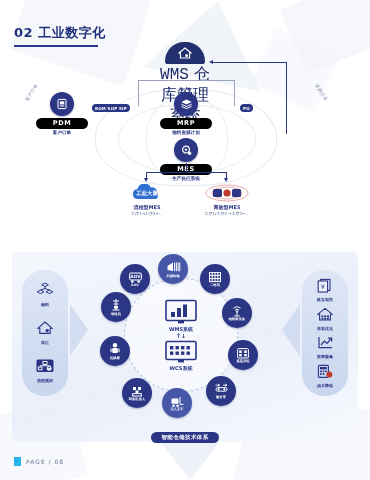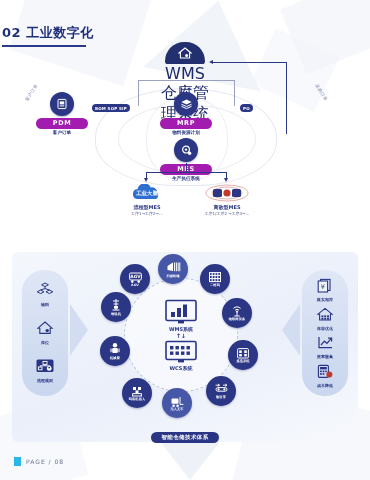--- a/index.html
+++ b/index.html
@@ -17,21 +17,21 @@
   .bg-poly.p3{width:70px;height:60px;top:40px;right:40px;transform:rotate(25deg);opacity:.55;}
   .bg-poly.p4{width:160px;height:120px;bottom:-40px;right:-30px;transform:rotate(14deg);opacity:.65;}
   .bg-poly.p5{width:110px;height:80px;bottom:-10px;left:-30px;transform:rotate(-15deg);opacity:.5;}
   .bg-tri{position:absolute;width:0;height:0;}
   .bg-tri.t1{border-left:60px solid transparent;border-right:60px solid transparent;
     border-bottom:80px solid #eef1f7;top:0;left:150px;transform:rotate(12deg);opacity:.8;}
   .bg-tri.t2{border-left:70px solid transparent;border-right:70px solid transparent;
     border-top:90px solid #eceff6;bottom:0;left:120px;opacity:.9;}
 
   
-  .title-wrap{position:absolute;left:2px;top:24px;z-index:5;}
+  .title-wrap{position:absolute;left:14px;top:24px;z-index:5;}
   .title{font-size:13px;font-weight:bold;letter-spacing:.5px;color:#21307a;white-space:nowrap;}
   .title-rule{margin-top:3px;height:2px;width:84px;background:#2b3a8c;}
 
   
   .nowrap{white-space:nowrap;}
   .cap-pill{
     display:inline-block;padding:2px 10px;border-radius:9px;
     background:#2a3685;color:#fff;font-size:5.5px;font-weight:bold;letter-spacing:.4px;
     white-space:nowrap;line-height:1.2;
   }
@@ -54,33 +54,33 @@
 
   .node{position:absolute;width:52px;text-align:center;}
   .node .disc{
     width:24px;height:24px;border-radius:50%;
     background:#2b3685;margin:0 auto 2px auto;
     display:flex;align-items:center;justify-content:center;
     box-shadow:0 1px 2px rgba(30,42,107,.35);
   }
   .node .disc svg{display:block;}
   .node .tag{
-    display:block;background:#a21caf;color:#fff;border-radius:7px;
+    display:block;background:#000000;color:#fff;border-radius:7px;
     font-size:6.5px;font-weight:bold;letter-spacing:.6px;padding:1.5px 0;line-height:1.2;
   }
   .node .sub{display:block;font-size:4.6px;color:#2a3685;margin-top:1.5px;font-weight:bold;line-height:1.2;}
 
   
   .wms-node{position:absolute;left:159px;top:2px;width:52px;text-align:center;}
   .dome{
     width:40px;height:22px;margin:0 auto;
     background:#23306f;border-radius:20px 20px 3px 3px;
     display:flex;align-items:center;justify-content:center;
   }
-  .wms-node .tag{margin-top:4px;}
+  .wms-node .tag{margin-top:4px;font-family:Liberation Mono, monospace;}
 
   .arrow-updown{
     position:absolute;left:178px;top:47px;font-size:9px;color:#2b3685;font-weight:bold;line-height:1;
   }
 
   
   .ln{position:absolute;background:#2b3685;}
   .ln.h{height:1px;}
   .ln.v{width:1px;}
   .ln.grey{background:#9aa2bf;}

